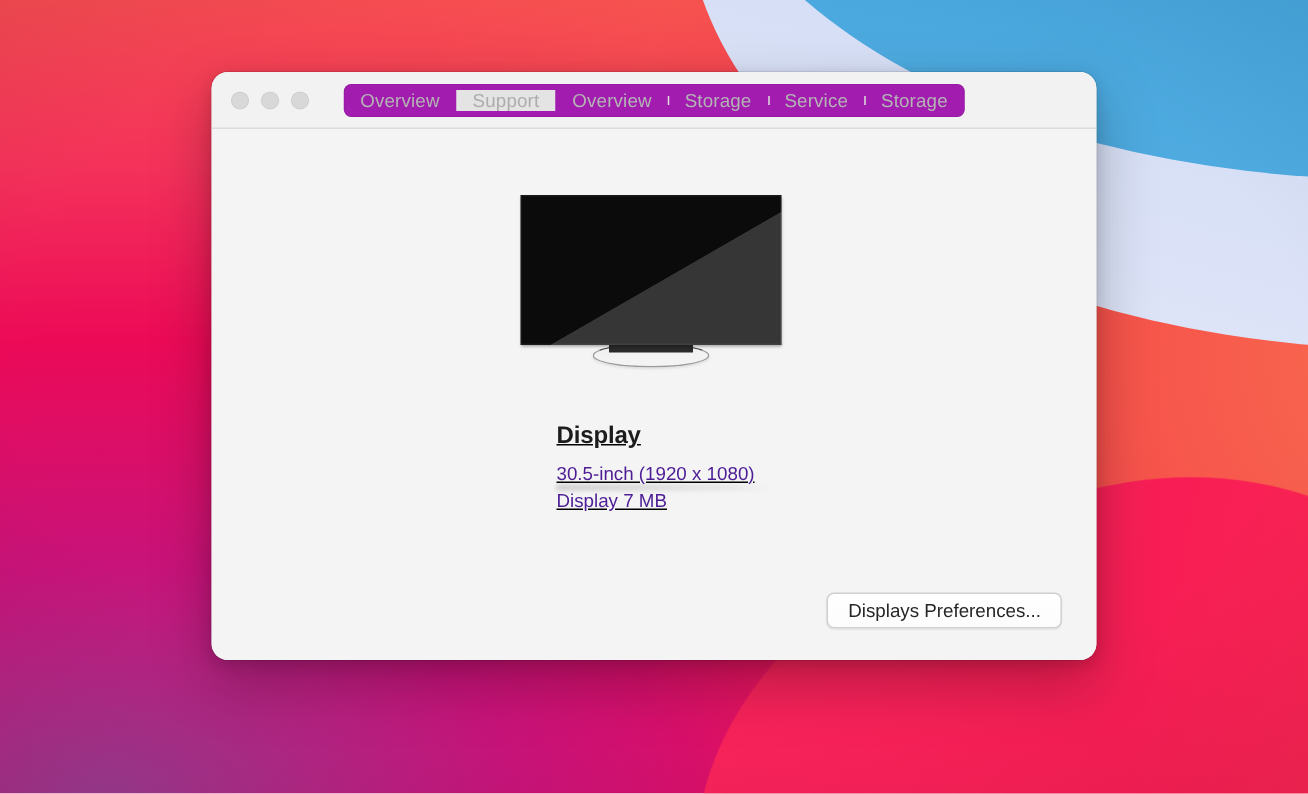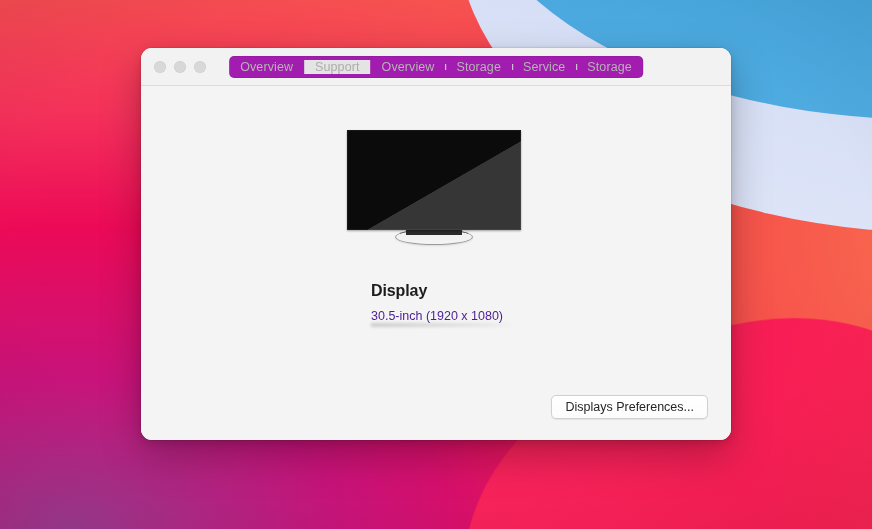--- a/index.html
+++ b/index.html
@@ -212,20 +212,21 @@
     border-top-color: #3a3a3a;
     background: linear-gradient(to bottom, #f0f0f0 0%, #f4f4f4 100%);
     box-shadow: 0 1px 2px rgba(0,0,0,0.10);
   }
 
   
   .info {
     position: absolute;
     left: 230px;
     top: 196px;
+    text-decoration: underline;
   }
   .info-title {
     font-size: 16px;
     font-weight: bold;
     color: #1c1c1c;
     margin: 0 0 7px 0;
     letter-spacing: -0.1px;
   }
   .info-line {
     position: relative;
@@ -315,20 +316,21 @@
         <div class="stand-base"></div>
         <div class="stand-neck"></div>
         <div class="screen">
           <div class="screen-bezel"></div>
         </div>
       </div>
 
       <div class="info">
         <div class="info-title">Display</div>
         <div class="info-line shadowed">30.5-inch (1920 x 1080)</div>
+        <div class="info-line">Display 7 MB</div>
       </div>
 
       <div class="prefs-button">
         <span>Displays Preferences...</span>
       </div>
 
     </div>
   </div>
 </div>
 

